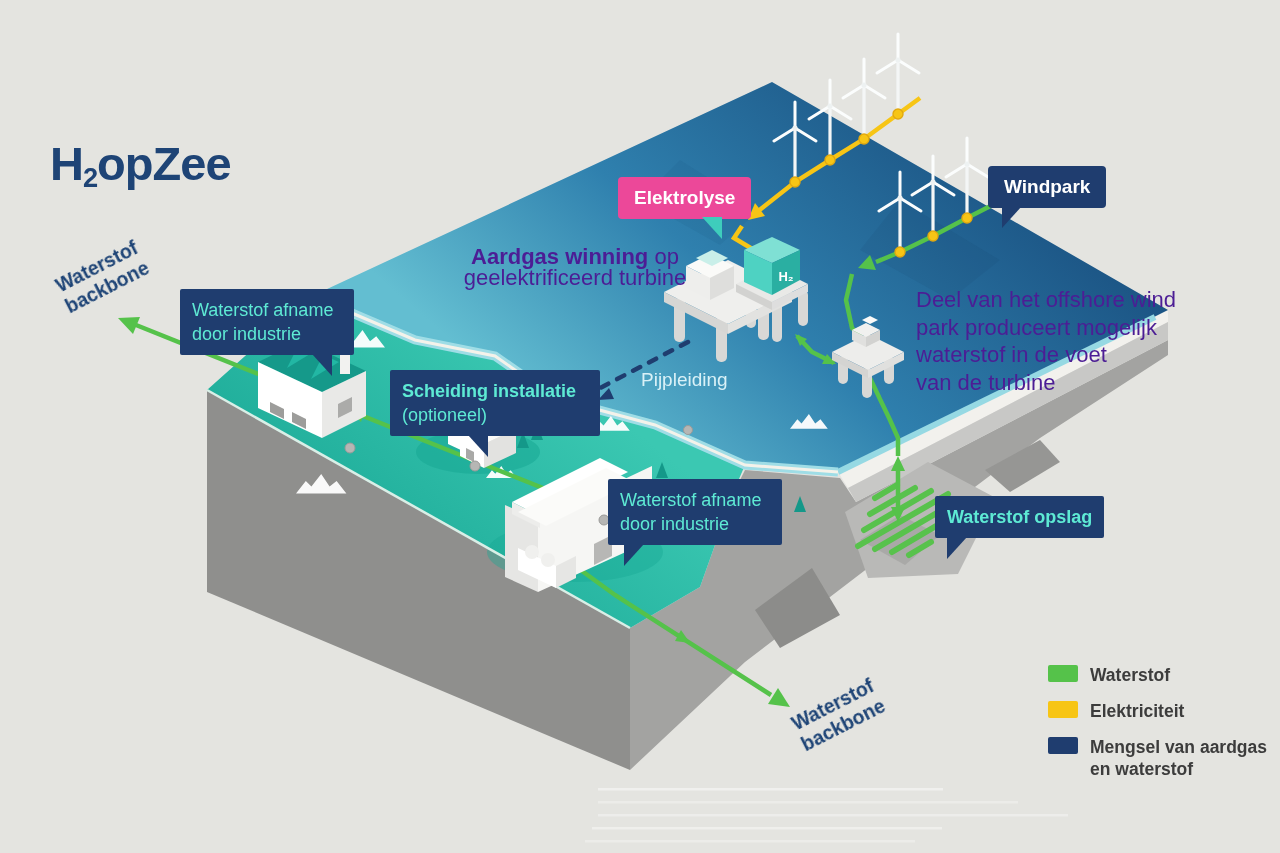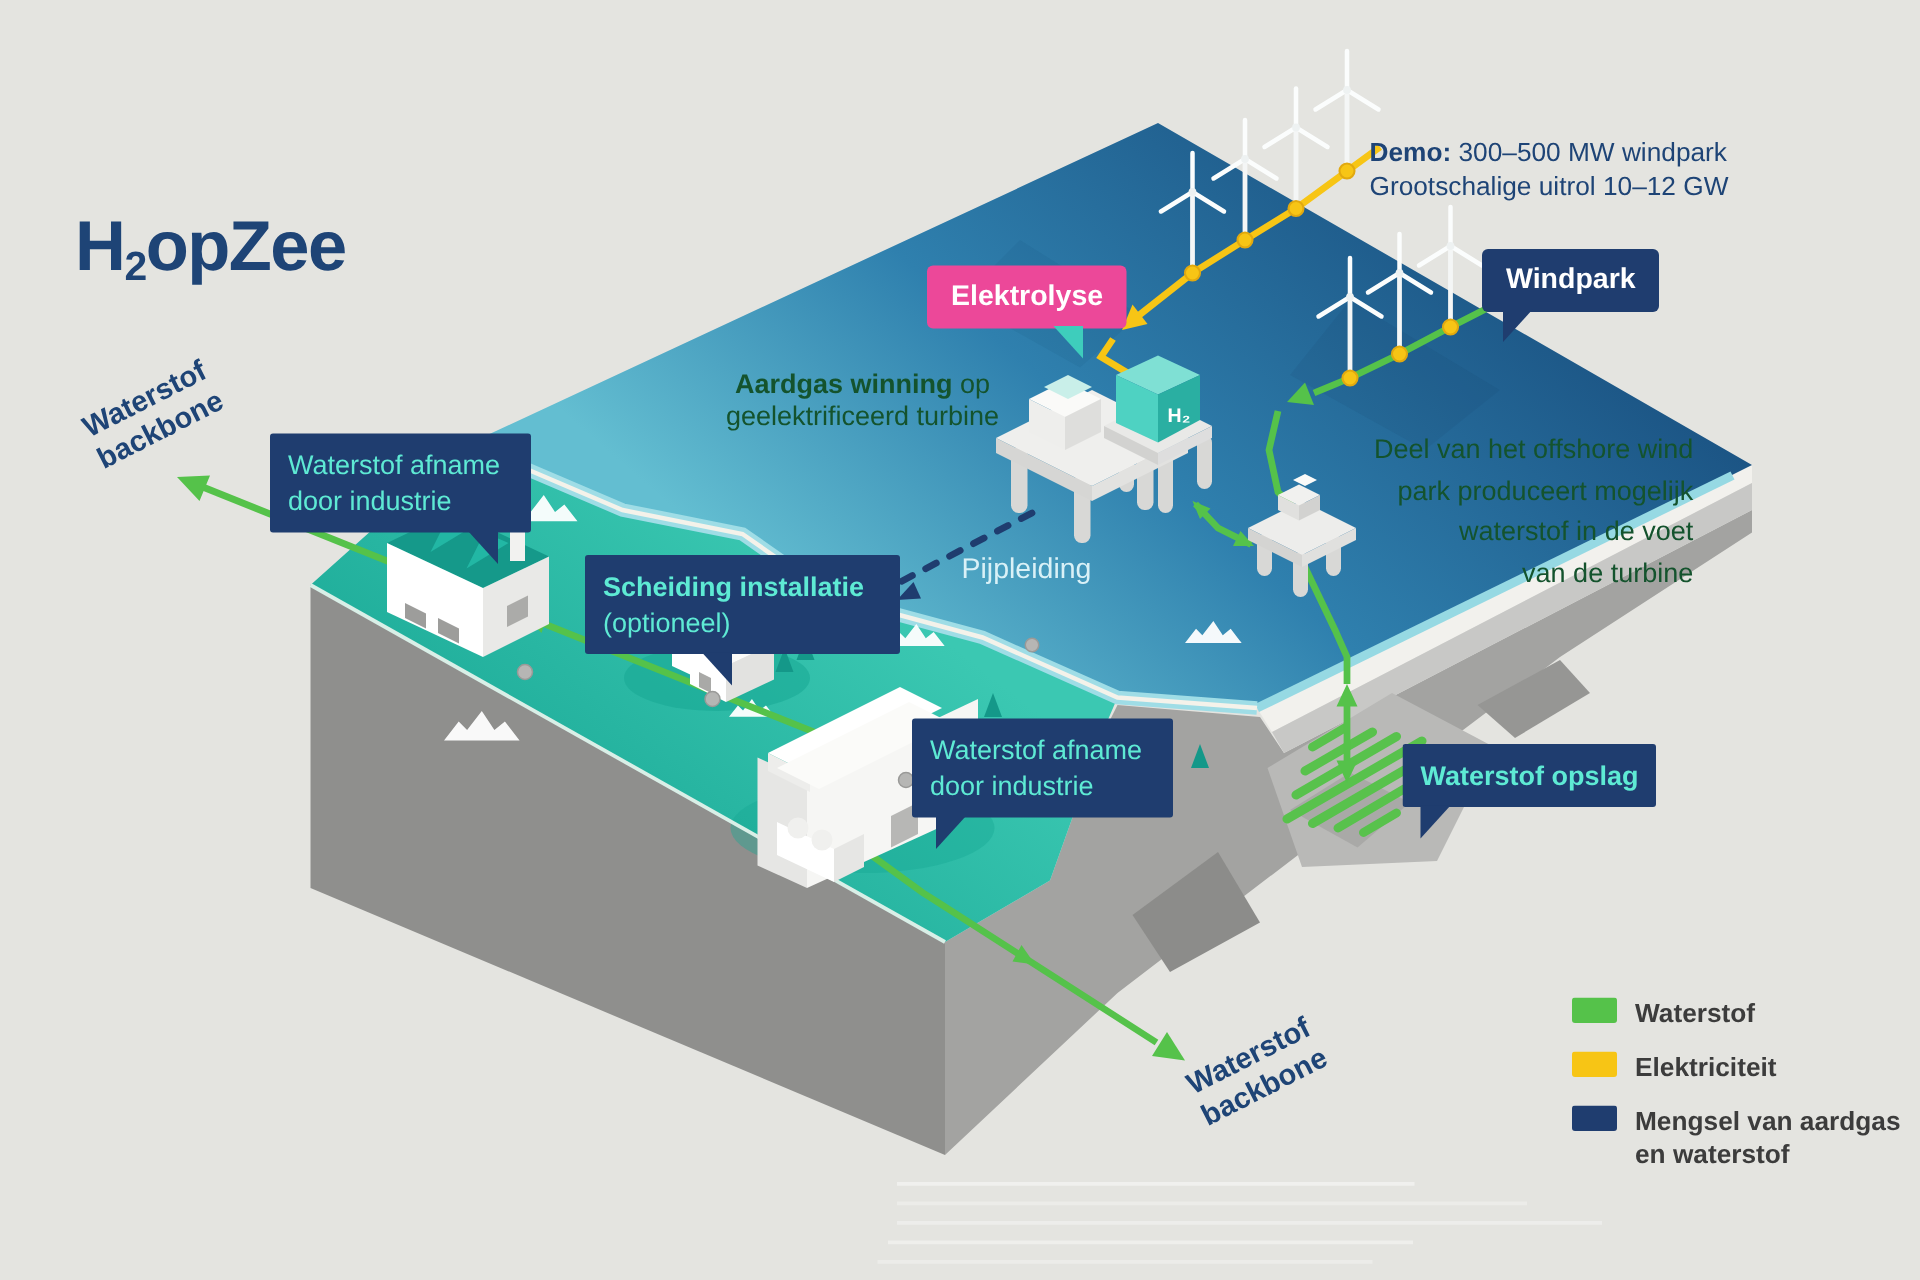--- a/index.html
+++ b/index.html
@@ -18,25 +18,25 @@
            padding:9px 12px;border-radius:2px;margin-top:44px;}
   .callout .tail{position:absolute;bottom:-21px;width:0;height:0;}
   .tail-r{border-top:22px solid #1f3d6f;border-left:20px solid transparent;}
   .tail-l{border-top:22px solid #1f3d6f;border-right:20px solid transparent;}
   .bubble{position:absolute;color:#fff;font-weight:700;font-size:19px;padding:10px 16px;border-radius:4px;}
   .bubble .tail{position:absolute;bottom:-20px;width:0;height:0;}
   .bubble-teal{background:#ec4899;}
   .bubble-teal .tail-r{border-top-color:#3ecdbc;}
   .bubble-navy{background:#1f3d6f;}
 
-  .sea-note{position:absolute;color:#14532d;font-size:18px;}
+  .sea-note{position:absolute;color:#4c1d95;font-size:22px;}
   .aardgas{left:458px;top:246px;width:234px;text-align:center;line-height:21px;}
   .aardgas b{font-weight:700;}
   .offshore{left:916px;top:286px;line-height:27.5px;}
-  .offshore span{display:block;text-align:right;}
+  .offshore span{display:block;}
   .pijpleiding{left:641px;top:369px;color:#d9f1f7;font-size:19px;}
 
   .backbone{position:absolute;width:132px;color:#1e4476;font-weight:700;font-size:19.5px;
             line-height:23px;text-align:center;transform:rotate(-27deg);}
   .backbone-tl{left:36px;top:254px;}
   .backbone-br{left:772px;top:692px;}
 
   .legend{position:absolute;left:1048px;top:644px;margin-top:20px;}
   .legend-row{display:flex;align-items:flex-start;margin-bottom:14px;}
   .legend-row svg{flex:0 0 auto;margin-right:12px;margin-top:1px;}
@@ -267,24 +267,20 @@
       <rect x="598" y="788" width="345" height="2.5" opacity="0.45"></rect>
       <rect x="598" y="801" width="420" height="2.5" opacity="0.30"></rect>
       <rect x="598" y="814" width="470" height="2.5" opacity="0.35"></rect>
       <rect x="592" y="827" width="350" height="2.5" opacity="0.40"></rect>
       <rect x="585" y="840" width="330" height="2.5" opacity="0.30"></rect>
     </g>
   </svg>
 
   <div class="title"><span>H</span><sub>2</sub><span>opZee</span></div>
 
-  <div class="demo">
-    <div><b>Demo:</b> <span>300–500 MW windpark</span></div>
-    <div>Grootschalige uitrol 10–12 GW</div>
-  </div>
 
   <div class="bubble bubble-teal" style="left:618px;top:177px;">
     <span>Elektrolyse</span>
     <div class="tail tail-r" style="left:84px;"></div>
   </div>
   <div class="bubble bubble-navy" style="left:988px;top:166px;">
     <span>Windpark</span>
     <div class="tail tail-l" style="left:14px;"></div>
   </div>
 

